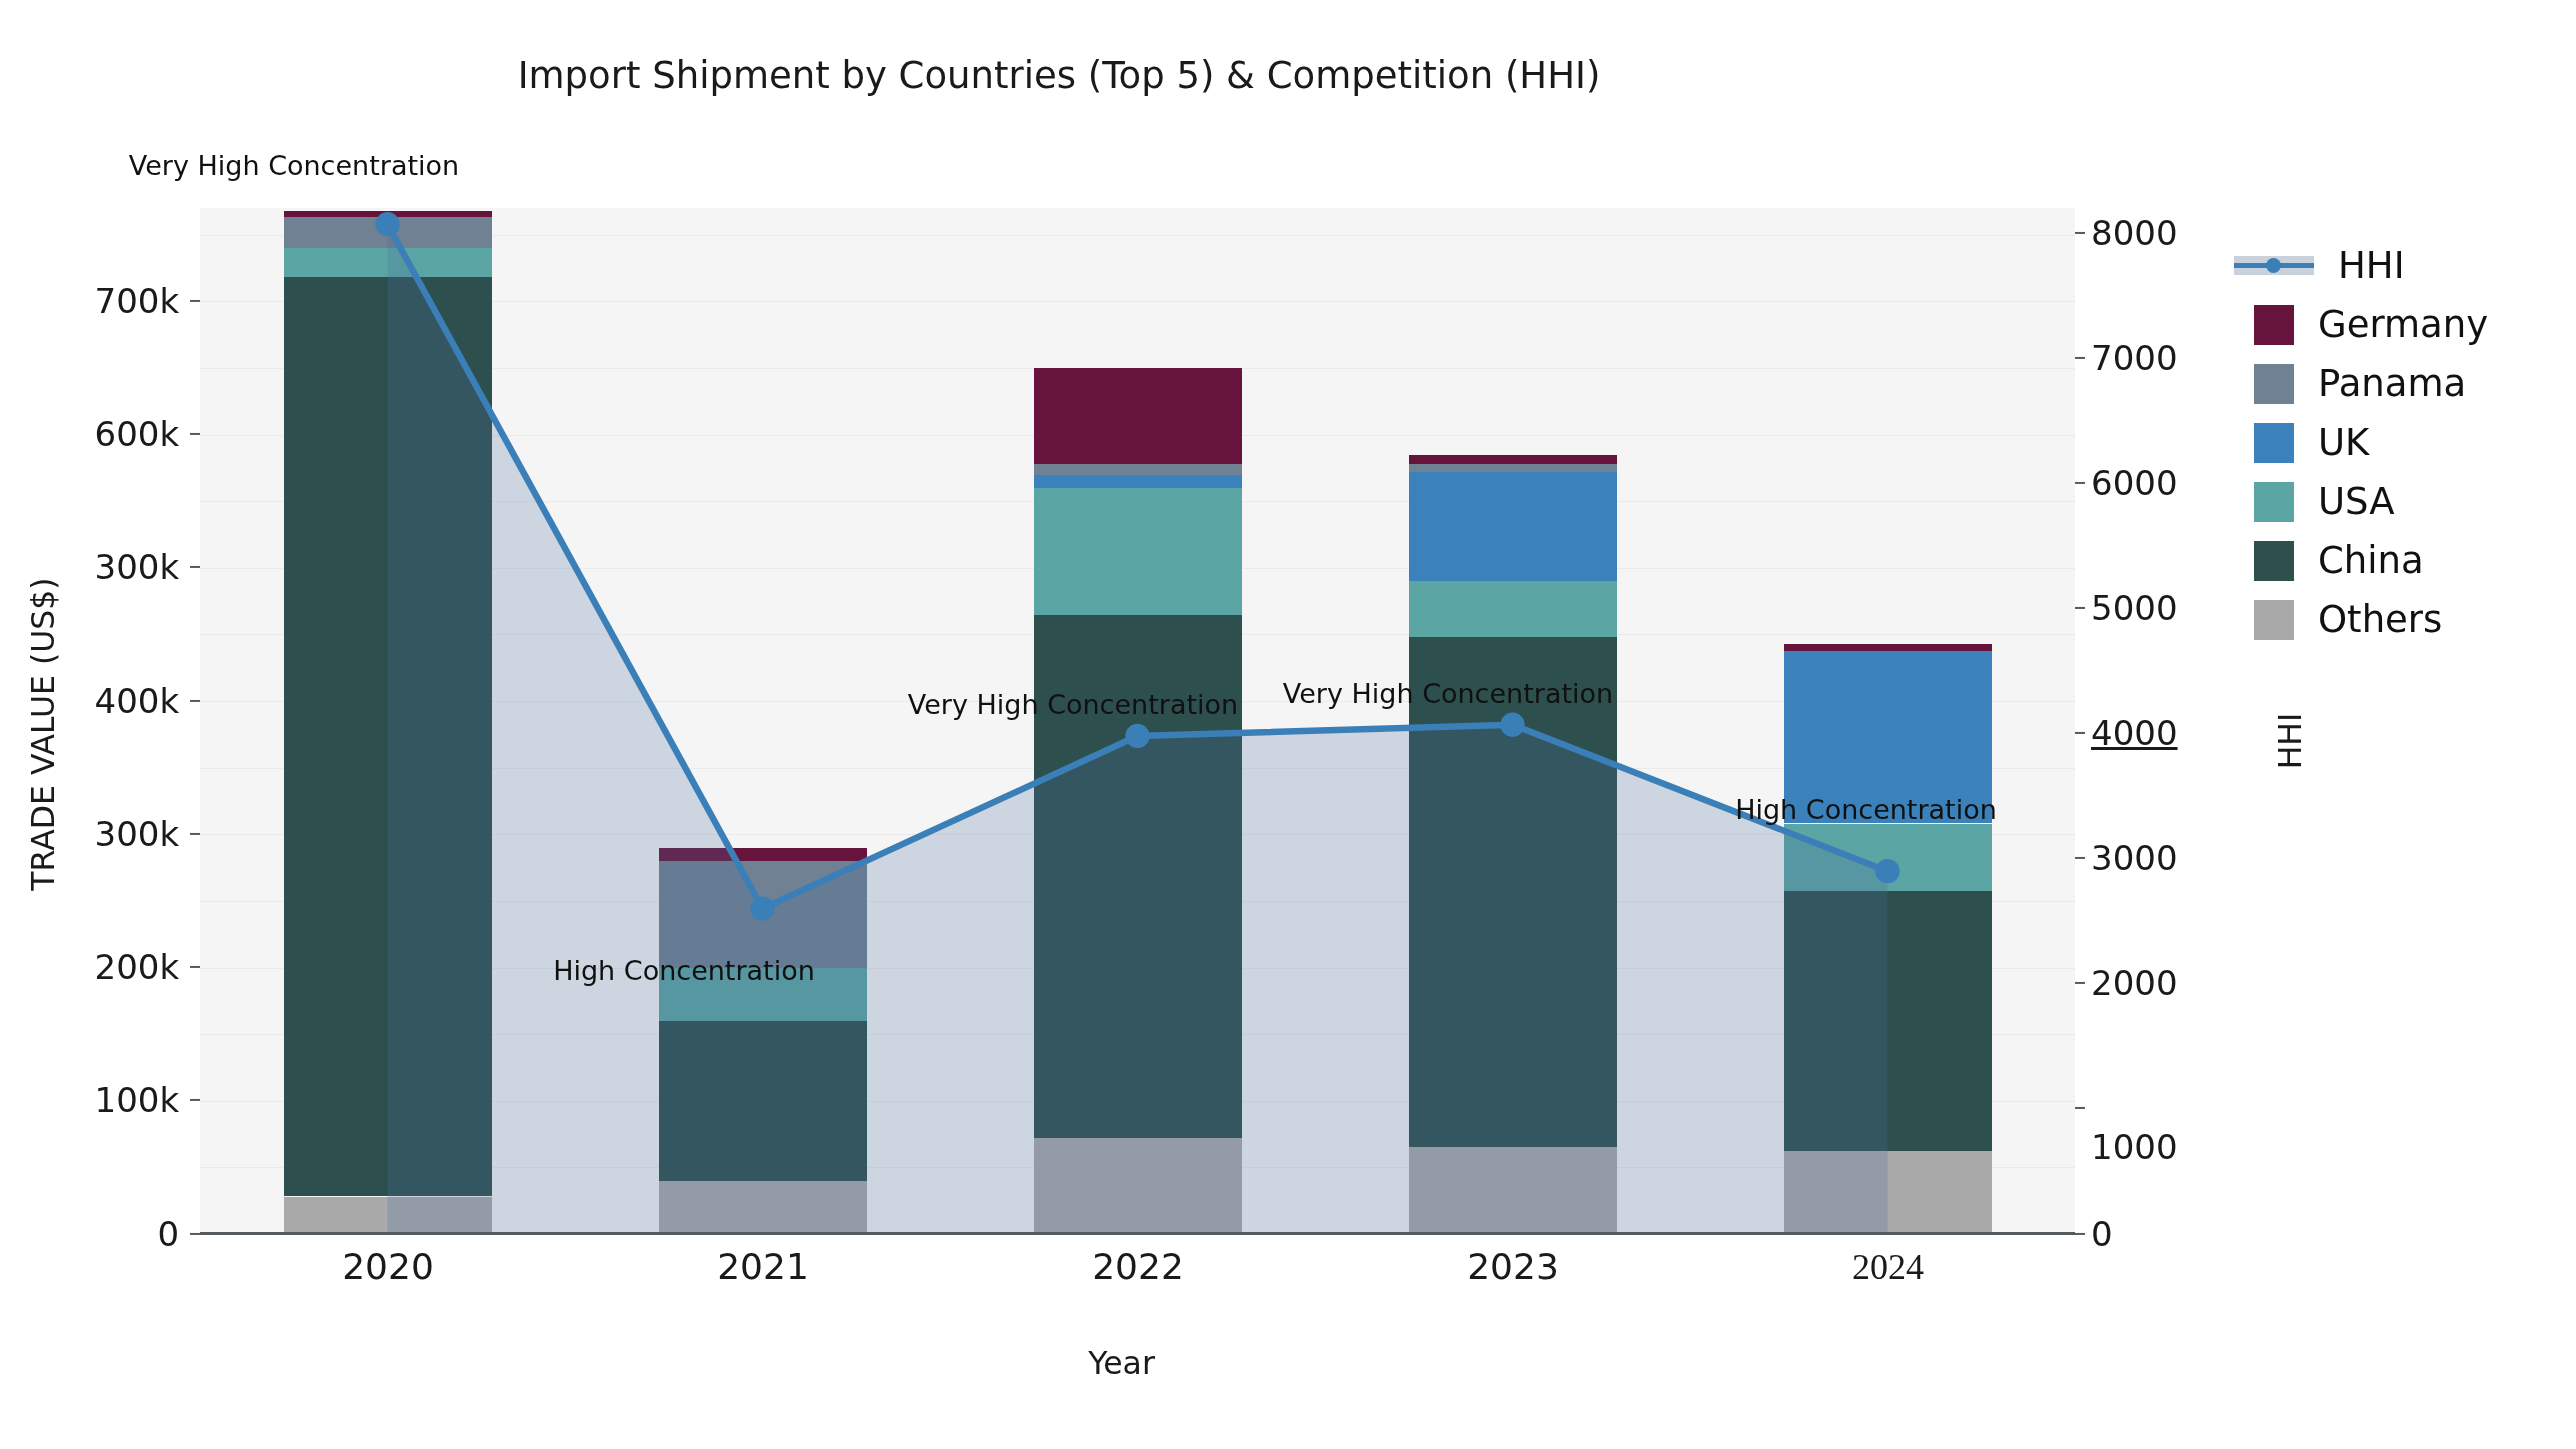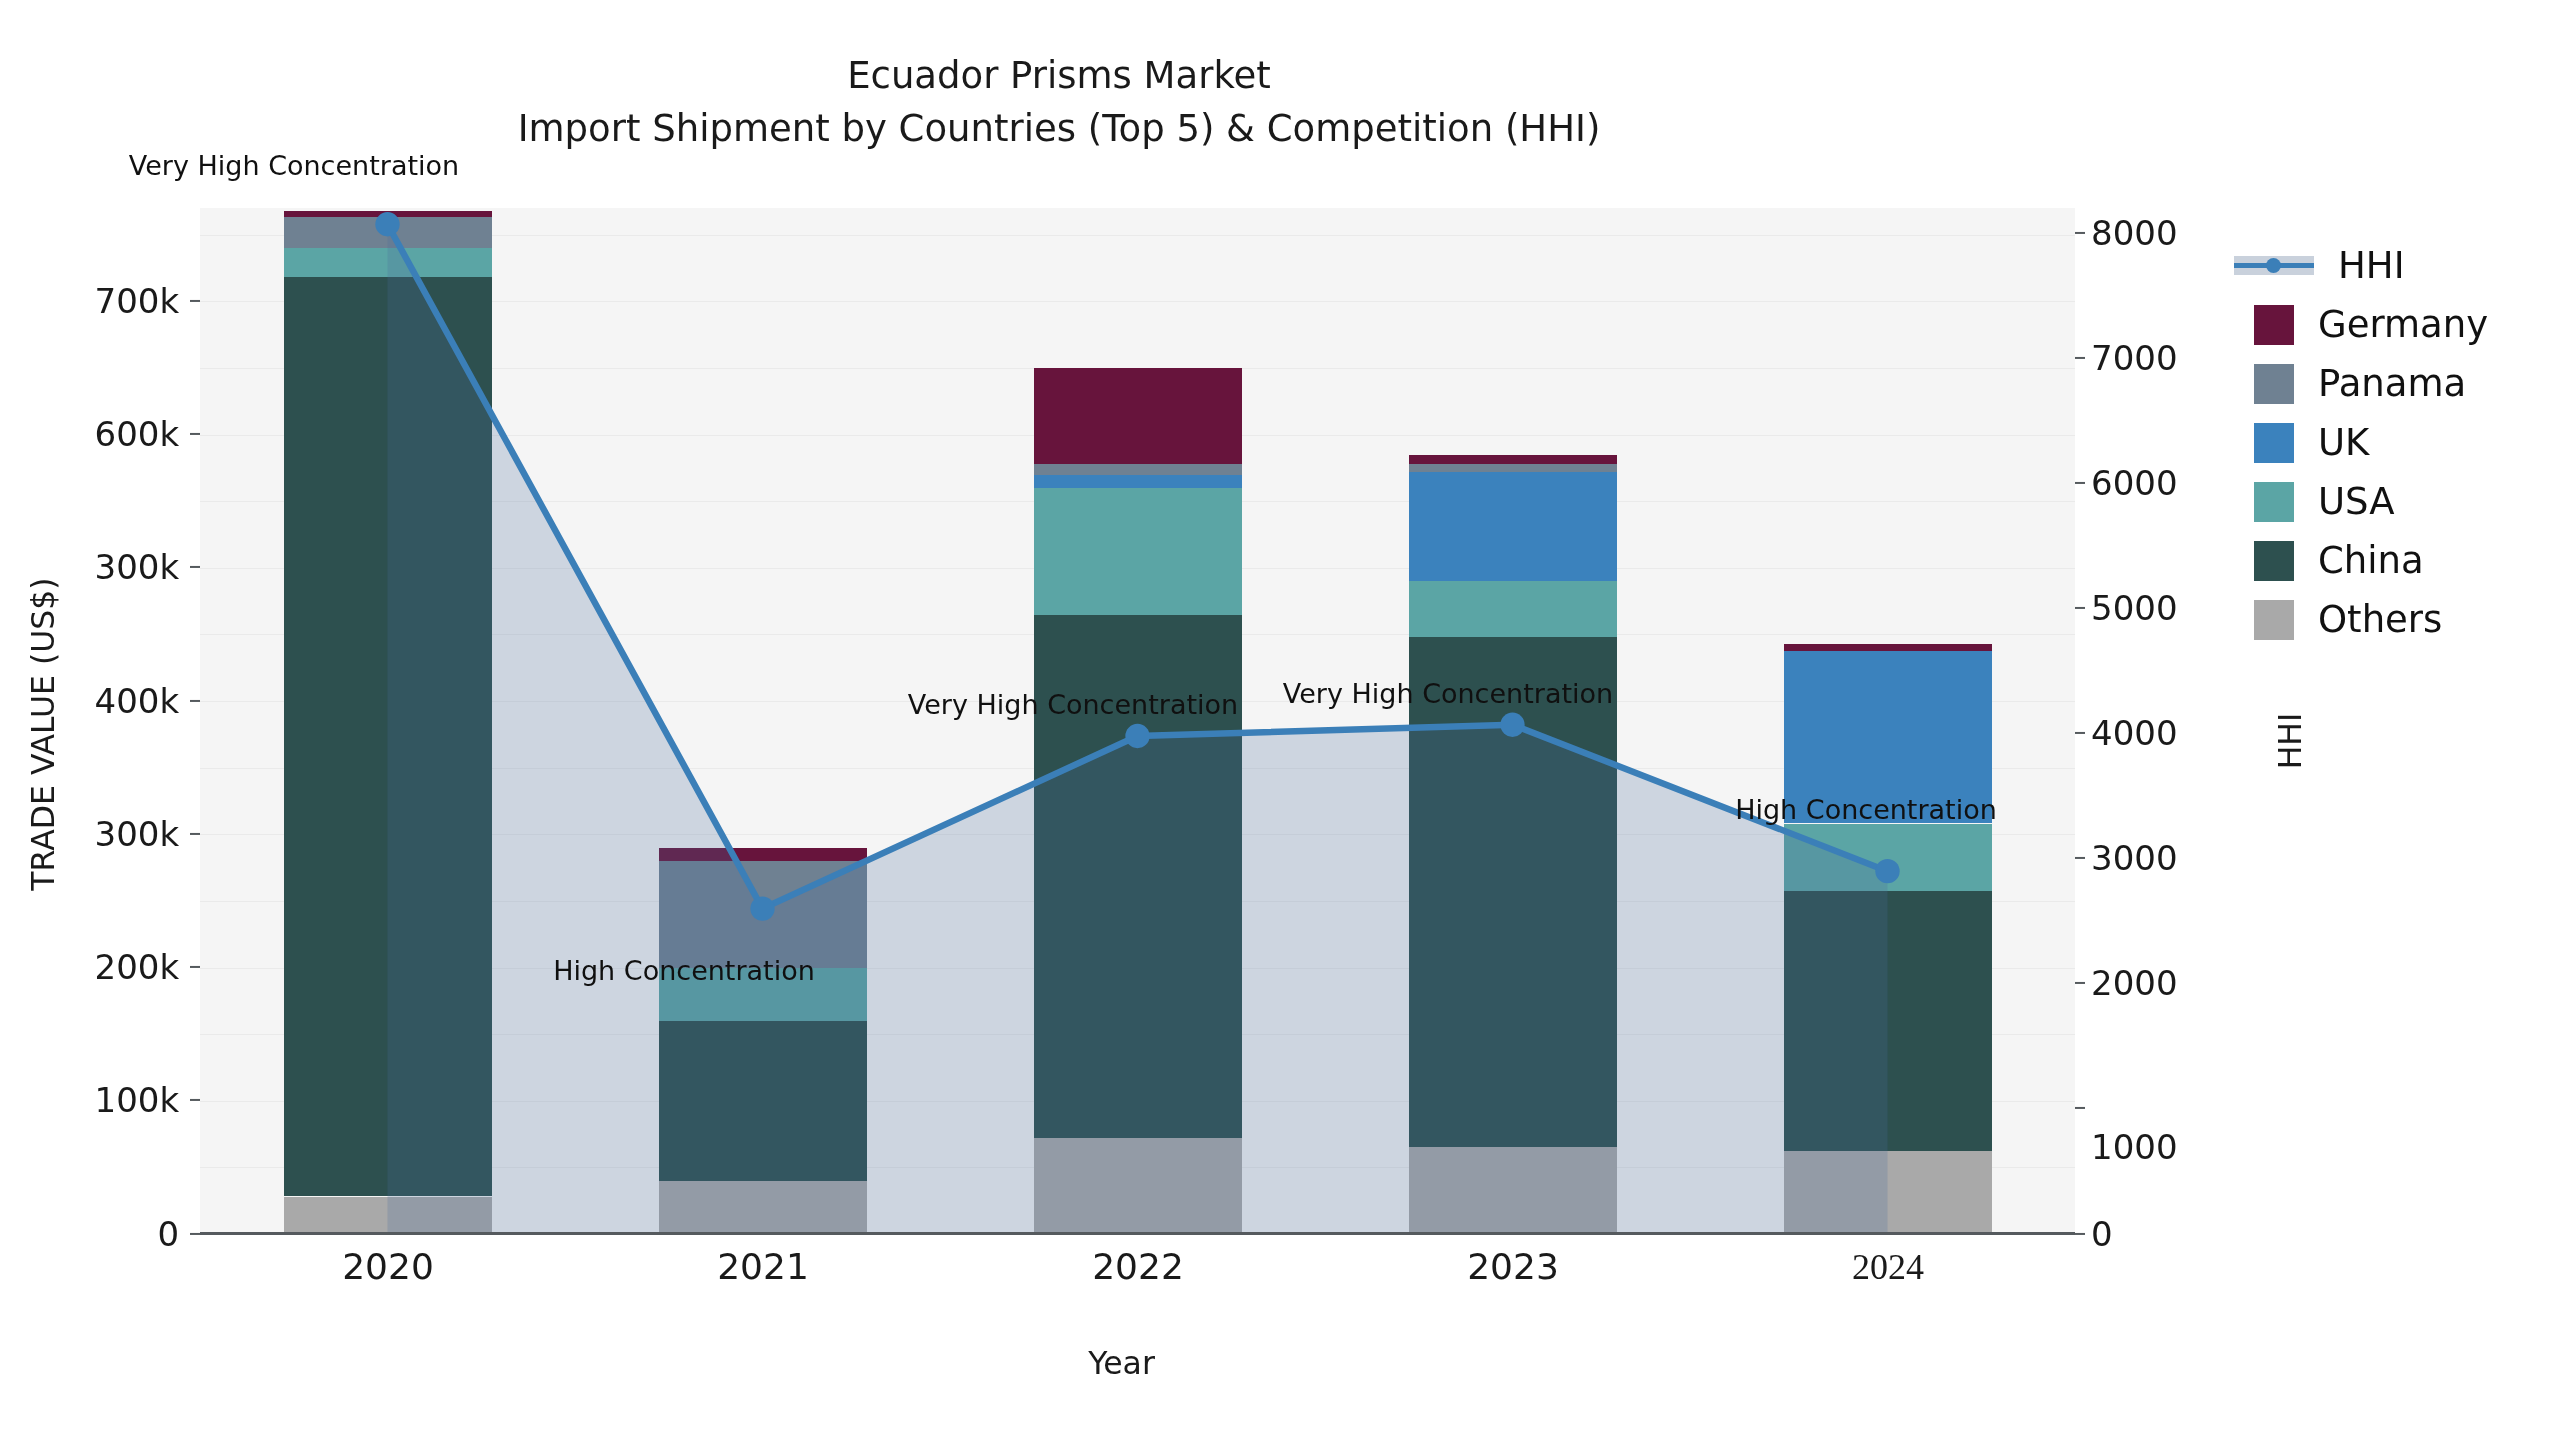--- a/index.html
+++ b/index.html
@@ -107,21 +107,20 @@
     border-radius: 50%; background: #3b7fb8;
   }
   .leg-label { font-size: 37px; color: #111; }
 </style>
 </head>
 <body>
 
 <div id="root">
 
   <div class="title-block">
-    <div class="title-line">Ecuador Prisms Market</div>
     <div class="title-line">Import Shipment by Countries (Top 5) &amp; Competition (HHI)</div>
   </div>
 
   <div id="plot">
     <div id="gridlines">
         <div class="gridline" style="top: 1026px;"></div>
         <div class="gridline" style="top: 959px;"></div>
         <div class="gridline" style="top: 893px;"></div>
         <div class="gridline" style="top: 826px;"></div>
         <div class="gridline" style="top: 760px;"></div>
@@ -206,21 +205,21 @@
     </div>
   <div id="right-ticks">
       <div class="ytick-r" style="top: 1234px;">0</div>
       <div class="ytick-r-mark" style="top: 1234px;"></div>
       <div class="ytick-r" style="top: 1147px;">1000</div>
       <div class="ytick-r-mark" style="top: 1108px;"></div>
       <div class="ytick-r" style="top: 983px;">2000</div>
       <div class="ytick-r-mark" style="top: 983px;"></div>
       <div class="ytick-r" style="top: 858px;">3000</div>
       <div class="ytick-r-mark" style="top: 858px;"></div>
-      <div class="ytick-r" style="top: 733px;">4000</div>
+      <div class="ytick-r" style="top: 733px; text-decoration: underline;">4000</div>
       <div class="ytick-r-mark" style="top: 733px;"></div>
       <div class="ytick-r" style="top: 608px;">5000</div>
       <div class="ytick-r-mark" style="top: 608px;"></div>
       <div class="ytick-r" style="top: 483px;">6000</div>
       <div class="ytick-r-mark" style="top: 483px;"></div>
       <div class="ytick-r" style="top: 358px;">7000</div>
       <div class="ytick-r-mark" style="top: 358px;"></div>
       <div class="ytick-r" style="top: 233px;">8000</div>
       <div class="ytick-r-mark" style="top: 233px;"></div>
     </div>

